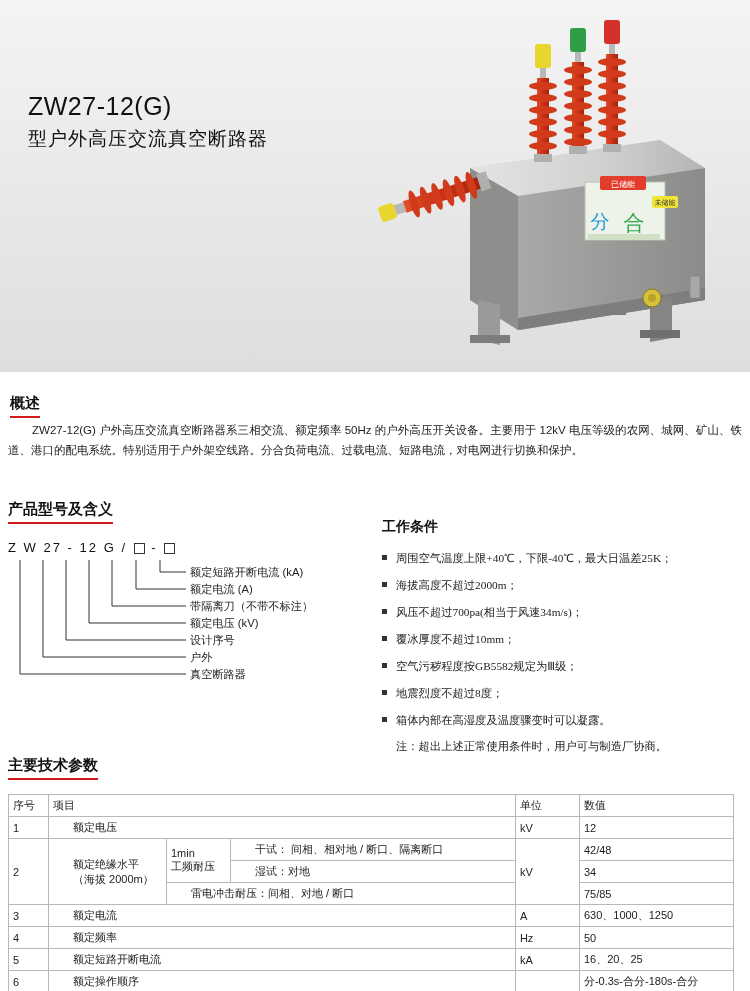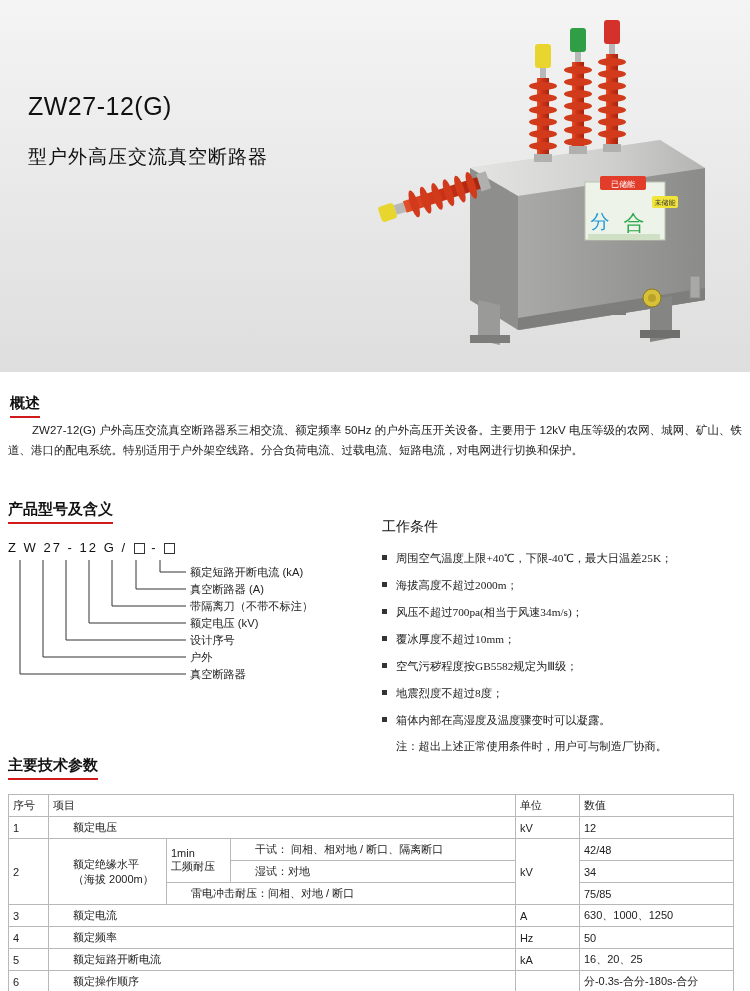--- a/index.html
+++ b/index.html
@@ -22,21 +22,21 @@
   }
   .hero-title {
     position: absolute;
     left: 28px; top: 92px;
     font-size: 25px;
     letter-spacing: 0.5px;
     color: #111;
   }
   .hero-sub {
     position: absolute;
-    left: 28px; top: 144px;
+    left: 28px; top: 126px;
     font-size: 19px;
     color: #111;
     letter-spacing: 1px;
   }
 
   
   .device { position:absolute; left:0; top:0; width:750px; height:372px; }
 
   
   .sec-h {
@@ -63,21 +63,21 @@
     line-height: 20px;
     color: #222;
     margin-top: 2px;
     text-align: justify;
   }
   .indent { text-indent: 24px; }
 
   #model { position:absolute; left:8px; top:500px; width:360px; }
   #cond { position:absolute; left:382px; top:518px; width:360px; }
 
-  .cond-h { font-size: 14px; font-weight:normal; color:#111; }
+  .cond-h { font-size: 14px; font-weight:bold; color:#111; }
   .cond-list { margin: 14px 0 0 0; padding:0; list-style:none;font-family:Liberation Serif, serif; }
   .cond-list li {
     font-size: 11.3px;
     color:#222;
     line-height: 16px;
     margin-bottom: 11px;
     padding-left: 14px;
     position: relative;
   }
   .cond-list li::before {
@@ -308,21 +308,21 @@
         <path d="M81,0 L81,63 L178,63"></path>
 
         <path d="M58,0 L58,80 L178,80"></path>
 
         <path d="M35,0 L35,97 L178,97"></path>
 
         <path d="M12,0 L12,114 L178,114"></path>
       </g>
     </svg>
     <div class="leader-label" style="left:182px; top:5px;">额定短路开断电流 (kA)</div>
-    <div class="leader-label" style="left:182px; top:22px;">真空断路器 (A)</div>
+    <div class="leader-label" style="left:182px; top:22px;">额定电流 (A)</div>
     <div class="leader-label" style="left:182px; top:39px;">带隔离刀（不带不标注）</div>
     <div class="leader-label" style="left:182px; top:56px;">额定电压 (kV)</div>
     <div class="leader-label" style="left:182px; top:73px;">设计序号</div>
     <div class="leader-label" style="left:182px; top:90px;">户外</div>
     <div class="leader-label" style="left:182px; top:107px;">真空断路器</div>
   </div>
 </div>
 
 <div id="cond">
   <div class="cond-h">工作条件</div>

